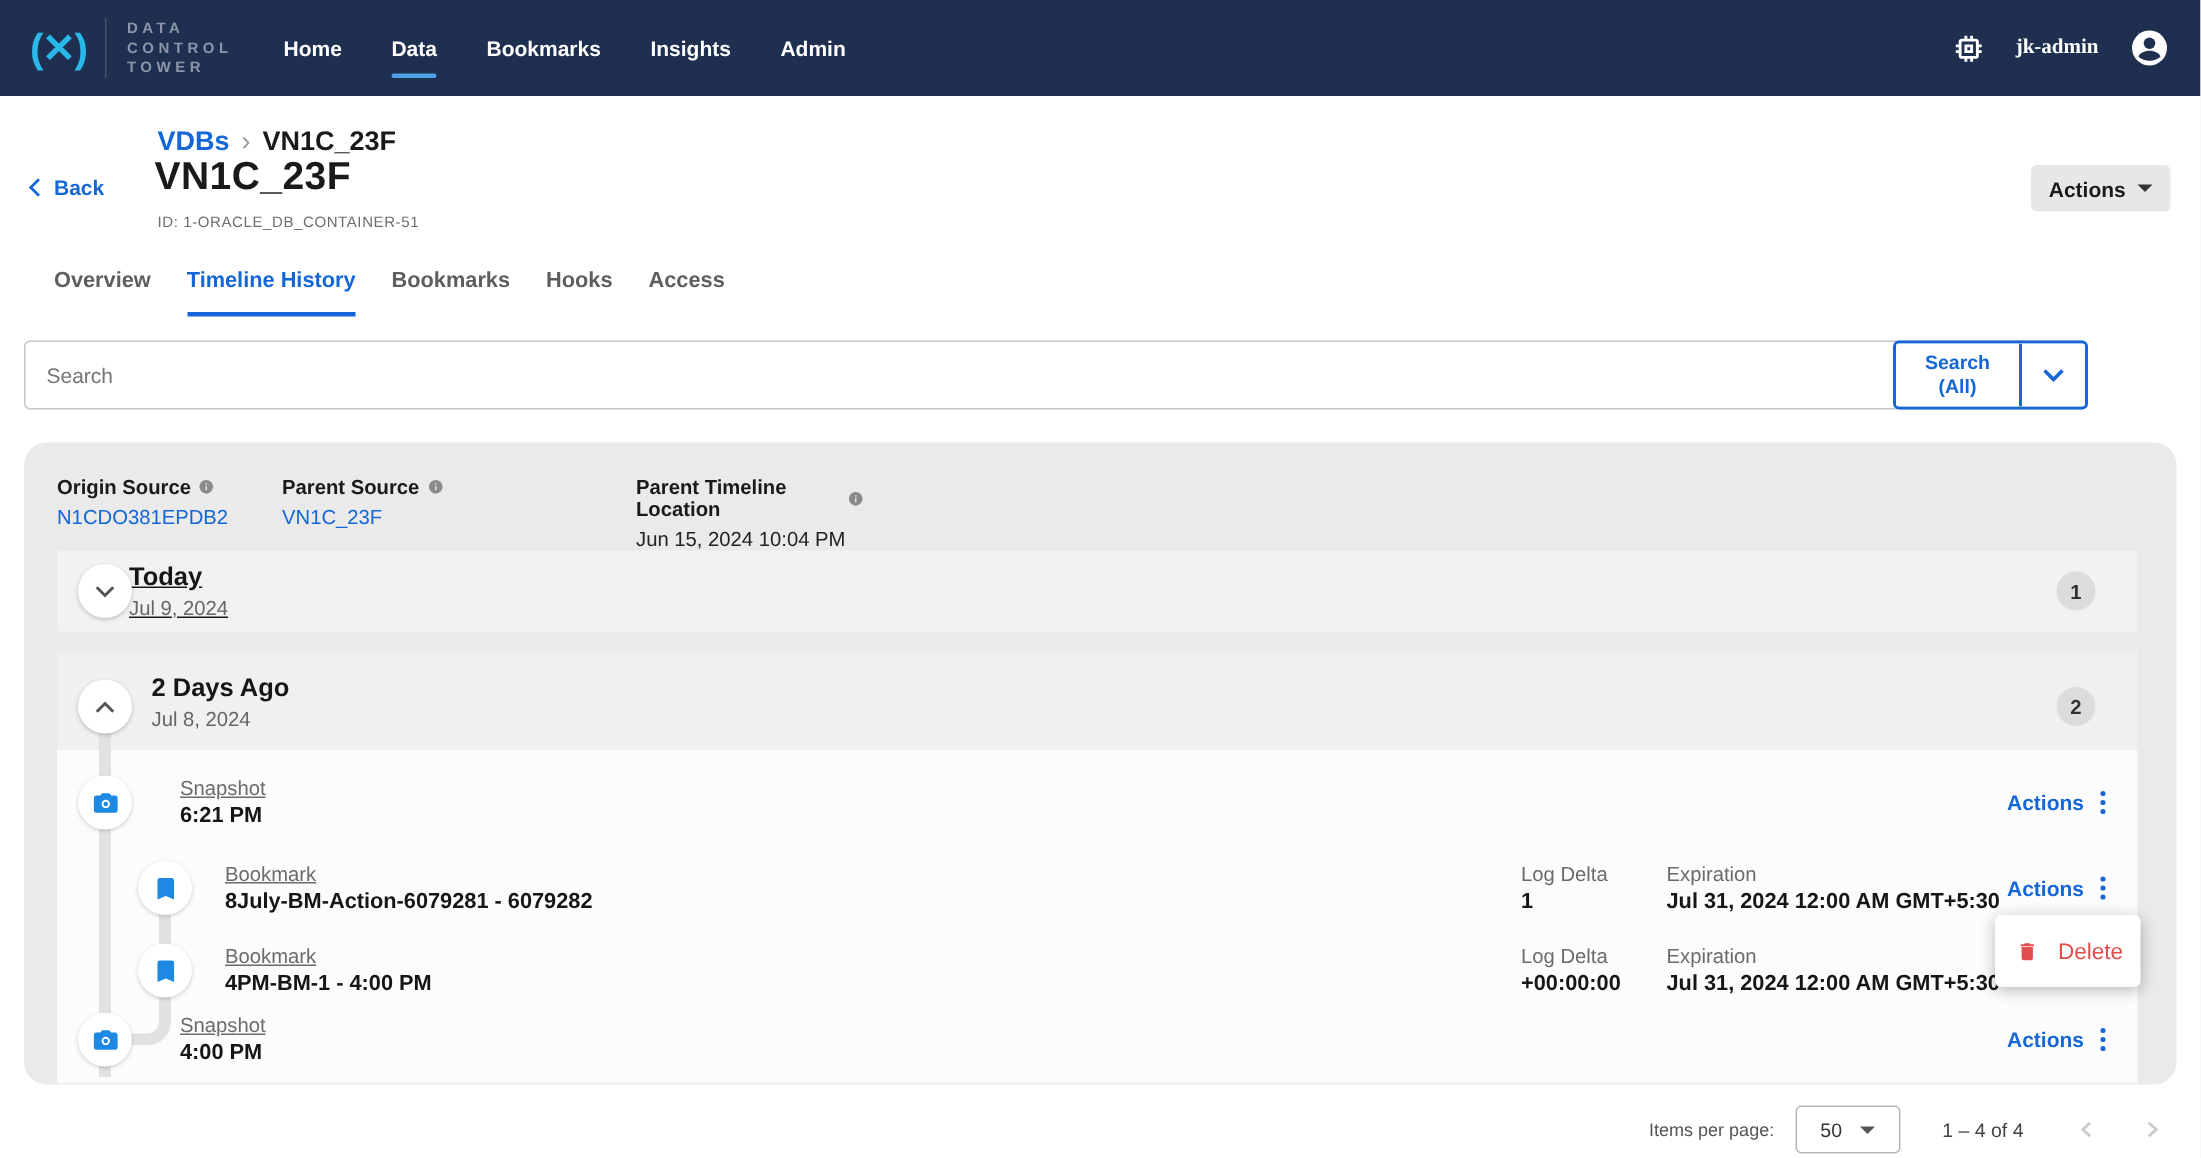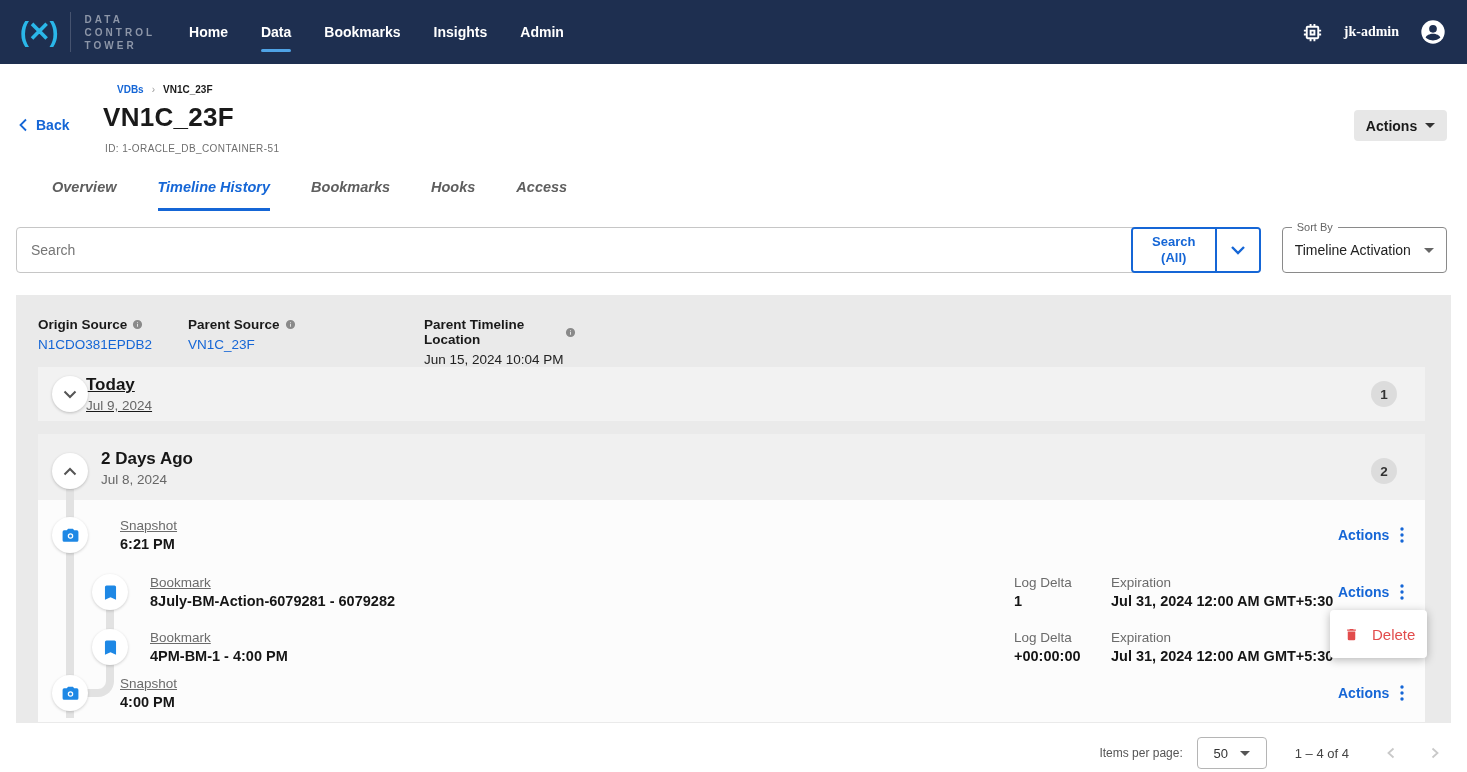--- a/index.html
+++ b/index.html
@@ -14,48 +14,48 @@
   .nav { display:flex; gap:33px; margin-left:34px; align-items:flex-start; }
   .nav-item { color:#fff; font-weight:700; font-size:14px; cursor:pointer; position:relative; padding:6px 0; }
   .nav-item.active::after { content:""; position:absolute; left:0; right:0; bottom:-6px; height:3px; background:#4fa3e6; border-radius:2px; }
   .hdr-right { margin-left:auto; display:flex; align-items:center; gap:20px;font-family:Liberation Serif, serif; }
   .chip-icon svg { width:23px; height:23px; display:block; }
   .username { color:#fff; font-weight:700; font-size:14px; }
   .account-icon svg { width:28px; height:28px; display:block; }
 
   
   .back-link { position:absolute; left:18px; top:117px; color:#1566d6; font-weight:700; font-size:14px; display:flex; align-items:center; gap:8px; cursor:pointer; }
-  .breadcrumb { position:absolute; left:117px; top:84px; font-size:10px; font-weight:700; display:flex; gap:8px; align-items:flex-end; }
+  .breadcrumb { position:absolute; left:105px; top:84px; font-size:18px; font-weight:700; display:flex; gap:8px; align-items:flex-end; }
   .breadcrumb .bc-parent { color:#1566d6; cursor:pointer; }
   .breadcrumb .bc-sep { color:#9a9a9a; font-weight:400; }
   .breadcrumb .bc-current { color:#1a1a1a; }
   .page-title { position:absolute; left:103px; top:102px; font-size:26px; font-weight:800; letter-spacing:.3px; }
   .page-id { position:absolute; left:105px; top:143px; font-size:10px; color:#6e6e6e; letter-spacing:.4px;text-align:right; }
   .top-actions-btn { position:absolute; left:1354px; top:110px; width:93px; height:31px; background:#e7e7e7; border:none; border-radius:4px; font-family:inherit; font-weight:700; font-size:14px; color:#1a1a1a; display:flex; align-items:center; justify-content:center; gap:8px; cursor:pointer; }
   .caret-down { width:0; height:0; border-left:5px solid transparent; border-right:5px solid transparent; border-top:5px solid #333; }
 
   
-  .tabs { position:absolute; left:52px; top:179px; display:flex; gap:41px;font-style:italic; }
+  .tabs { position:absolute; left:36px; top:179px; display:flex; gap:24px; }
   .tab { font-size:14.5px; font-weight:700; color:#5e5e5e; padding-bottom:13px; border-bottom:3px solid transparent; cursor:pointer; }
   .tab.active { color:#1566d6; border-bottom-color:#1566d6; }
 
   
   .toolbar { position:absolute; left:16px; top:227px; width:1431px; height:46px; display:flex; }
   .search-wrap { position:relative; width:1376px; height:46px; }
   .search-input { width:100%; height:100%; border:1px solid #c6c6c6; border-radius:4px; padding:0 14px; font-size:14px; font-family:inherit; color:#333; outline:none; }
   .search-input::placeholder { color:#757575; }
   .search-btn-group { position:absolute; right:0; top:0; height:46px; display:flex; border:2px solid #1566d6; border-radius:4px; background:#fff; overflow:hidden; }
   .search-btn { width:84px; border:none; border-right:2px solid #1566d6; background:#fff; color:#1566d6; font-family:inherit; font-weight:700; font-size:13px; line-height:1.2; cursor:pointer; }
   .search-chev-btn { width:42px; border:none; background:#fff; display:flex; align-items:center; justify-content:center; cursor:pointer; }
   .sort-select { position:relative; margin-left:21px; width:180px; height:46px; border:1px solid #8a8a8a; border-radius:4px; display:flex; align-items:center; padding:0 12px; font-size:14px; color:#222; cursor:pointer; background:#fff; }
   .sort-label { position:absolute; top:-7px; left:9px; background:#fff; padding:0 5px; font-size:11px; color:#666; }
   .sort-caret { margin-left:auto; width:0; height:0; border-left:5px solid transparent; border-right:5px solid transparent; border-top:5px solid #666; }
 
   
-  .panel { position:absolute; left:16px; top:295px; width:1435px; height:428px; background:#eaeaea; }
+  .panel { position:absolute; left:16px; top:295px; width:1435px; height:428px; background:#eaeaea;border-radius:15px; }
 
   .sources { position:absolute; left:22px; top:22px; display:flex; }
   .src-col { margin-right:0; }
   .src-col:nth-child(1){ width:150px; } .src-col:nth-child(2){ width:236px; } .src-col:nth-child(3){ width:152px; }
   .src-label { font-size:13.5px; font-weight:700; display:flex; align-items:center; gap:5px; }
   .src-value { font-size:13.5px; margin-top:5px; color:#222; }
   .src-value.link { color:#1566d6; cursor:pointer; }
   .info-icon svg { width:11px; height:11px; display:block; }
 
   .group { position:absolute; left:22px; width:1387px; }
@@ -168,25 +168,20 @@
         <div>Search</div>
         <div>(All)</div>
       </button>
       <button class="search-chev-btn">
         <svg width="16" height="10" viewBox="0 0 16 10">
             <polyline points="2,2 8,8 14,2" fill="none" stroke="#1566d6" stroke-width="2.4"></polyline>
           </svg>
       </button>
     </div>
   </div>
-  <div class="sort-select">
-    <span class="sort-label">Sort By</span>
-    <span>Timeline Activation</span>
-    <span class="sort-caret"></span>
-  </div>
 </div>
 
 <div class="panel">
 
   <div class="sources">
     <div class="src-col">
       <div class="src-label">
           <span>Origin Source</span>
         <span class="info-icon">
             <svg viewBox="0 0 24 24" fill="#8a8a8a">

